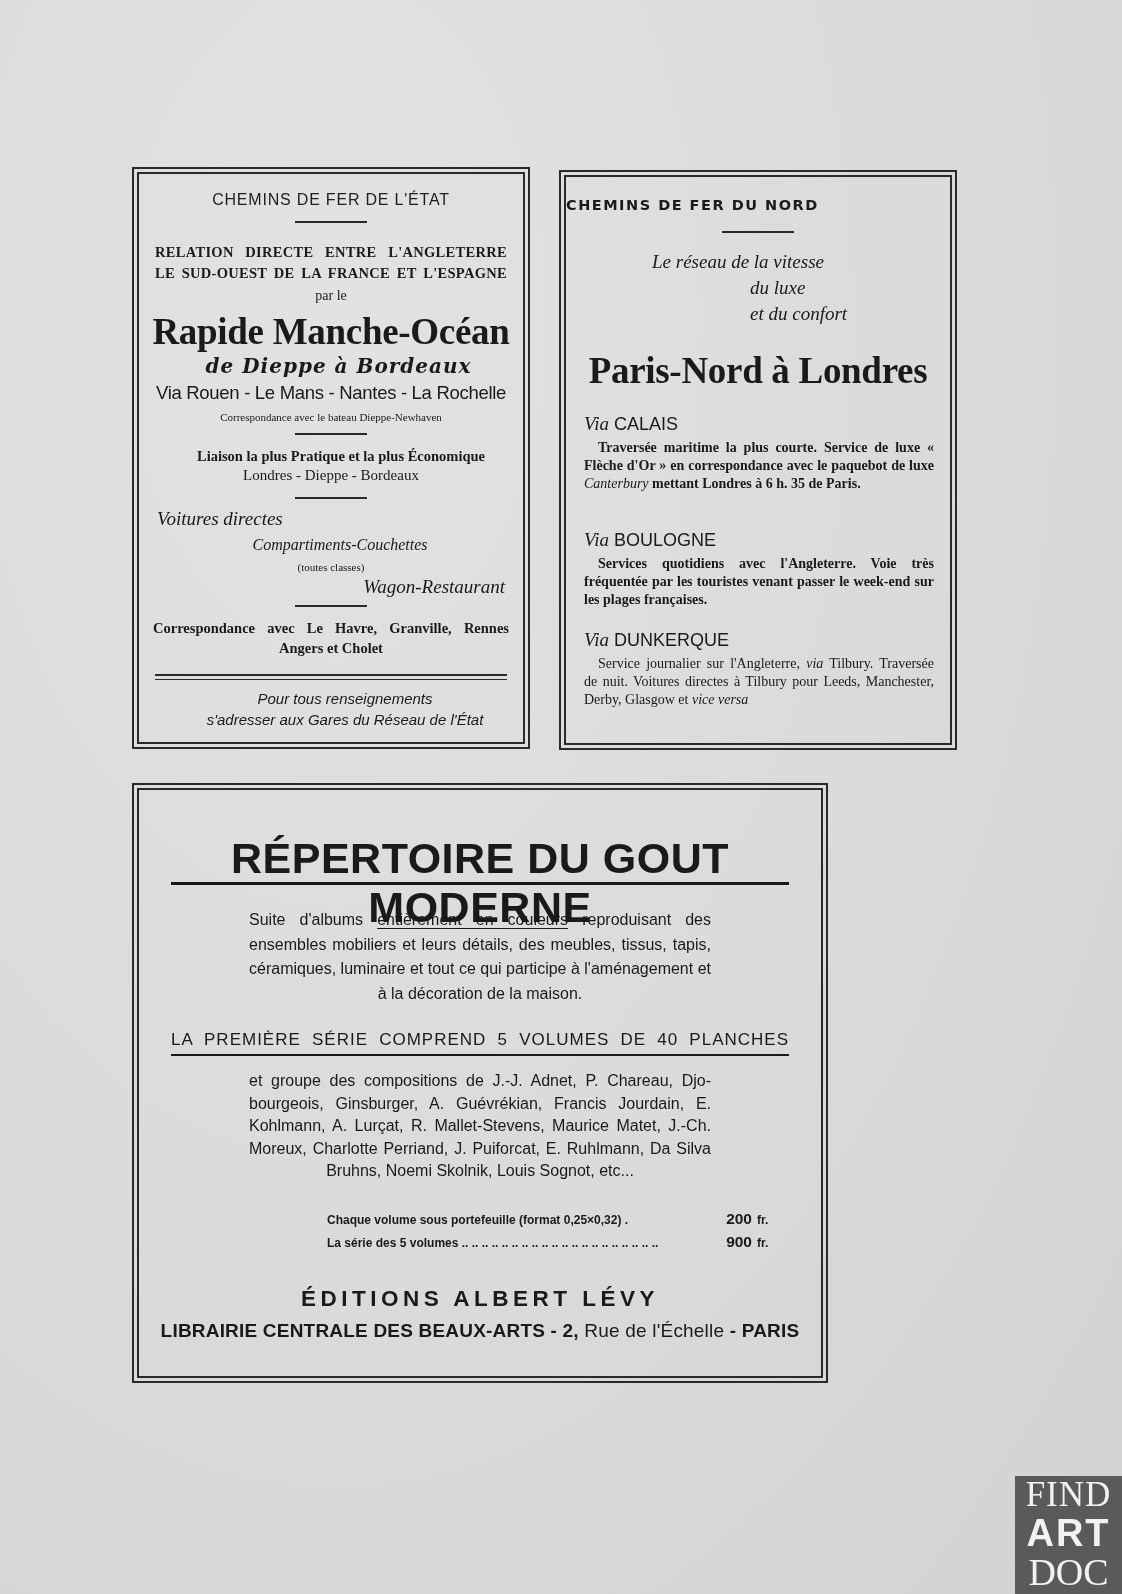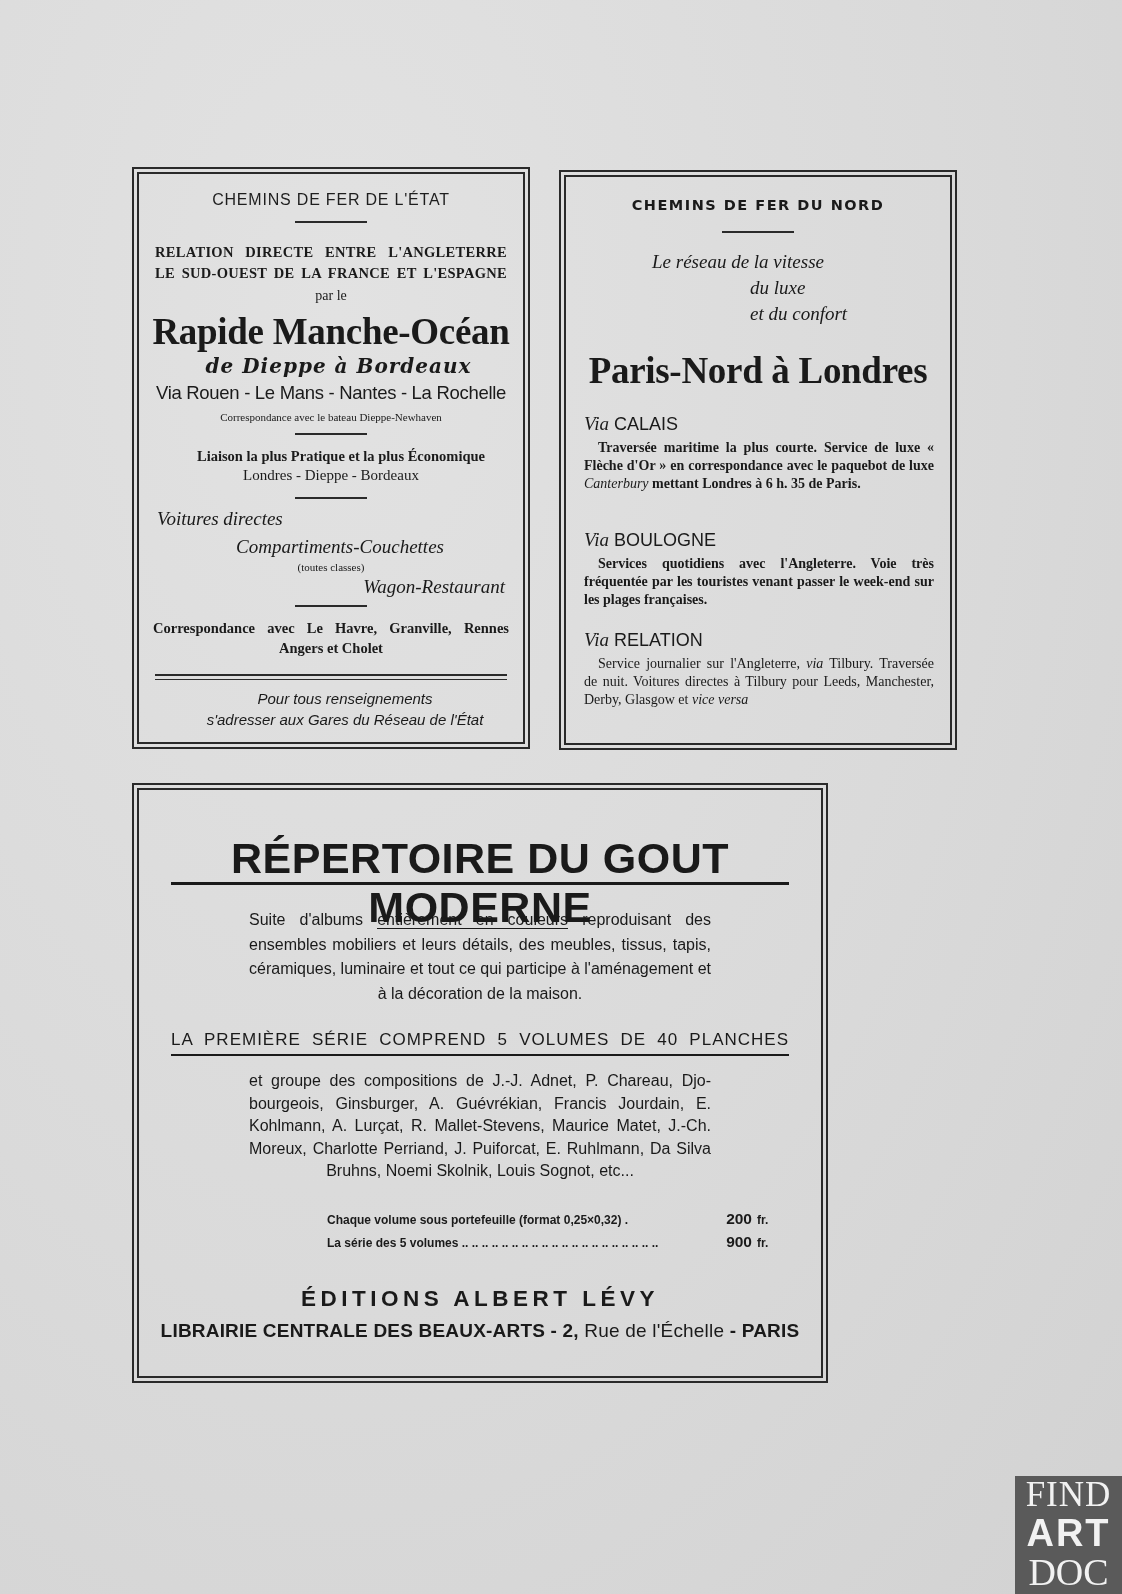--- a/index.html
+++ b/index.html
@@ -45,37 +45,37 @@
     font-family: "Liberation Serif", serif; font-size: 11px; }
   .e-rule2 { position: absolute; left: 50%; margin-left: -36px; top: 259px; }
   .e-liaison { position: absolute; left: 0; right: 0; top: 272px; text-align: center;
     font-family: "Liberation Serif", serif; font-weight: bold; font-size: 14.5px; line-height: 21px; margin-left: 20px; }
   .e-londres { position: absolute; left: 0; right: 0; top: 293px; text-align: center;
     font-family: "Liberation Serif", serif; font-size: 15px; }
   .e-rule3 { position: absolute; left: 50%; margin-left: -36px; top: 323px; }
   .e-voit { position: absolute; left: 18px; top: 334px;
     font-family: "Liberation Serif", serif; font-style: italic; font-size: 19px; }
   .e-compart { position: absolute; left: 0; right: 0; top: 362px; text-align: center; padding-left: 18px;
-    font-family: "Liberation Serif", serif; font-style: italic; font-size: 19px; }
+    font-family: "Liberation Serif", serif; font-style: italic; font-size: 16px; }
   .e-toutes { position: absolute; left: 0; right: 0; top: 387px; text-align: center;
     font-family: "Liberation Serif", serif; font-size: 11px; }
   .e-wagon { position: absolute; right: 18px; top: 402px;
     font-family: "Liberation Serif", serif; font-style: italic; font-size: 19px; margin-left: 28px; }
   .e-rule4 { position: absolute; left: 50%; margin-left: -36px; top: 431px; }
   .e-corr2 { position: absolute; left: 14px; right: 14px; top: 444px; text-align: center;
     font-family: "Liberation Serif", serif; font-weight: bold; font-size: 14.5px; line-height: 20px; }
   .e-corr2 .l1 { display: block; text-align: justify; text-align-last: justify; }
   .e-dbl { position: absolute; left: 16px; right: 16px; top: 500px; height: 3px;
     border-top: 2px solid #2a2a2a; border-bottom: 1px solid #2a2a2a; }
   .e-pour { position: absolute; left: 0; right: 0; top: 514px; text-align: center;
     font-family: Liberation Sans, sans-serif; font-style: italic; font-size: 15px; line-height: 21px; padding-left: 28px; }
 
   
   #nord { left: 559px; top: 170px; width: 398px; height: 580px; }
-  .n-head { position: absolute; left: 0; right: 0; top: 20px; text-align: center;
+  .n-head { position: absolute; left: 0; right: 0; top: 20px; text-align: left;
     font-family: "DejaVu Sans", sans-serif; font-weight: bold; font-size: 14.5px; letter-spacing: 1.5px; }
   .n-rule1 { position: absolute; left: 50%; margin-left: -36px; top: 54px; }
   .n-slogan { position: absolute; left: 86px; top: 72px;
     font-family: "Liberation Serif", serif; font-style: italic; font-size: 19px; line-height: 26px; }
   .n-slogan .ind { display: block; padding-left: 98px; }
   .n-title { position: absolute; left: 0; right: 0; top: 172px; text-align: center;
     font-family: "Liberation Serif", serif; font-weight: bold; font-size: 37px; letter-spacing: -0.3px; }
   .n-section { position: absolute; left: 18px; right: 16px; }
   .n-via { font-family: "Liberation Sans", sans-serif; font-size: 18px; margin-bottom: 4px; }
   .n-via i { font-family: "Liberation Serif", serif; font-size: 19px; }
@@ -183,21 +183,21 @@
         <span>BOULOGNE</span>
       </div>
       <div class="n-body" style="font-weight:bold">
         <span>Services quotidiens avec l'Angleterre. Voie très fréquentée par les touristes venant passer le week-end sur les plages françaises.</span>
       </div>
     </div>
 
     <div class="n-section" id="n-dunkerque">
       <div class="n-via">
         <i>Via</i>
-        <span>RELATION</span>
+        <span>DUNKERQUE</span>
       </div>
       <div class="n-body">
         <span>Service journalier sur l'Angleterre, </span><i>via</i><span> Tilbury. Traversée de nuit. Voitures directes à Tilbury pour Leeds, Manchester, Derby, Glasgow et </span><i>vice versa</i>
       </div>
     </div>
   </div>
 </div>
 
 <div id="rep" class="box">
   <div class="inner">

